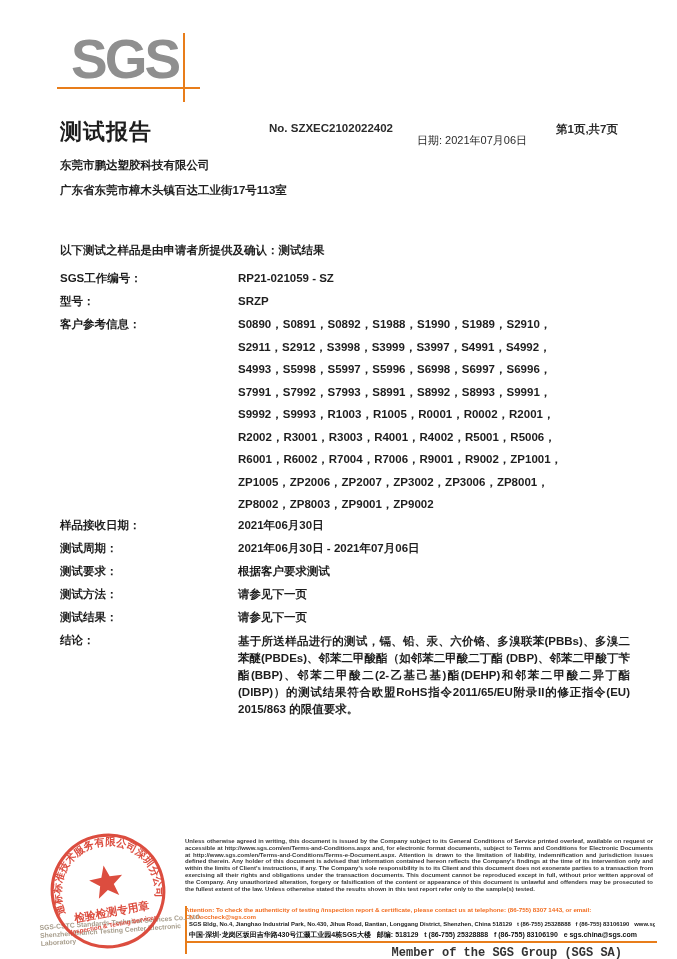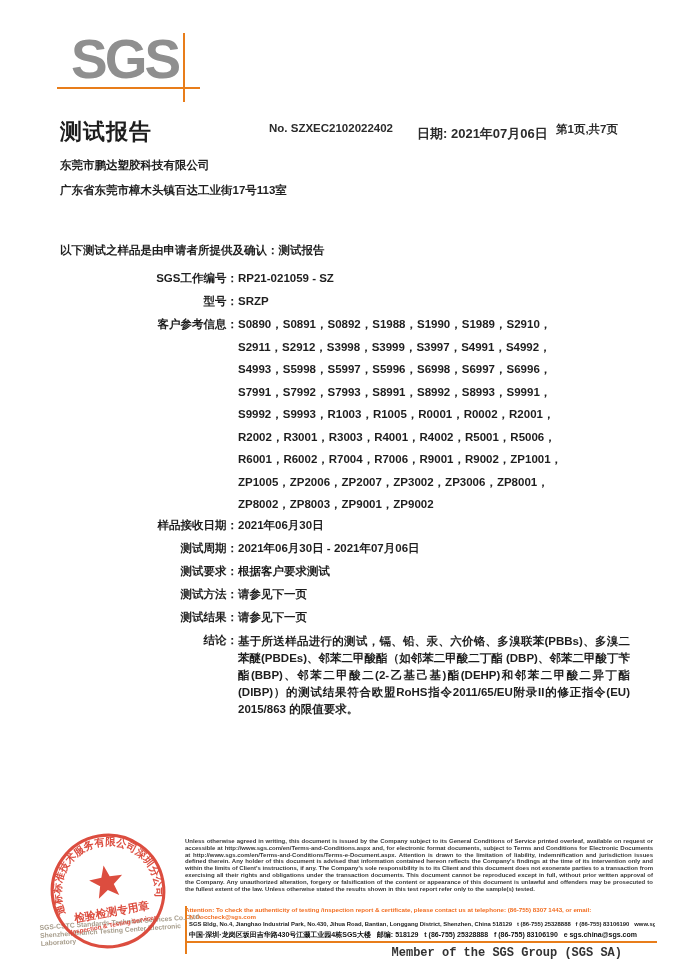--- a/index.html
+++ b/index.html
@@ -7,31 +7,31 @@
   body { font-family:"Liberation Sans","DejaVu Sans",sans-serif; }
   .page { position:relative; width:677px; height:959px; background:#ffffff; margin:0 auto; overflow:hidden; color:#2b2b2b; }
 
   
   .logo-text { position:absolute; left:70px; top:26px; font-size:56px; font-weight:800; color:#8f8f8f; letter-spacing:-3px; transform:scaleX(.98); }
   .logo-hline { position:absolute; left:57px; top:87px; width:143px; height:2px; background:#e87d1a; }
   .logo-vline { position:absolute; left:183px; top:33px; width:2px; height:69px; background:#e87d1a; }
 
   .report-title { position:absolute; left:60px; top:117px; font-size:22px; font-weight:700; color:#1d1d1d; letter-spacing:1px; }
   .report-no    { position:absolute; left:237px; top:122px; font-size:11.5px; font-weight:700;margin-left:32px; }
-  .report-date  { position:absolute; left:417px; top:125px; font-size:13px; font-weight:700; }
+  .report-date  { position:absolute; left:417px; top:133px; font-size:11px; font-weight:400; }
   .report-page  { position:absolute; left:556px; top:122px; font-size:11.5px; font-weight:700; }
 
   
   .content { position:absolute; left:60px; top:157px; width:570px; font-size:11.5px; font-weight:600; color:#1e1e1e; }
   .applicant-name    { line-height:16px; margin-bottom:9px; }
   .applicant-address { line-height:16px; }
   .intro { margin-top:44px; line-height:16px; }
   .fields { margin-top:13px; }
   .row { display:flex; align-items:flex-start; margin-bottom:8px; }
-  .row .label { width:178px; flex:0 0 178px; line-height:15px;text-align:right; }
+  .row .label { width:178px; flex:0 0 178px; line-height:15px; }
   .row .value { flex:1; line-height:15px; }
   .row-ref { margin-bottom:2px; }
   .row-ref .value { white-space:pre-line; line-height:22.5px; margin-top:-4px; }
   .row-tight { margin-bottom:8px; }
   .row-conclusion { margin-top:3px; }
   .row-conclusion .value { line-height:17px; text-align:justify; }
 
   
   .disclaimer { position:absolute; left:185px; top:838px; width:468px; font-size:6px; line-height:6.8px; text-align:justify; color:#3a3a3a; font-weight:600; }
   .attention  { position:absolute; left:185px; top:906px; width:468px; font-size:6.2px; line-height:7px; color:#f26c1f; font-weight:700; }
@@ -55,21 +55,21 @@
 
   <div class="report-title">测试报告</div>
   <div class="report-no">No. SZXEC2102022402</div>
   <div class="report-date">日期: 2021年07月06日</div>
   <div class="report-page">第1页,共7页</div>
 
   <div class="content">
     <div class="applicant-name">东莞市鹏达塑胶科技有限公司</div>
     <div class="applicant-address">广东省东莞市樟木头镇百达工业街17号113室</div>
 
-    <div class="intro">以下测试之样品是由申请者所提供及确认：测试报告</div>
+    <div class="intro">以下测试之样品是由申请者所提供及确认：测试结果</div>
 
     <div class="fields">
       <div class="row">
         <div class="label">SGS工作编号：</div>
         <div class="value">RP21-021059 - SZ</div>
       </div>
       <div class="row">
         <div class="label">型号：</div>
         <div class="value">SRZP</div>
       </div>

